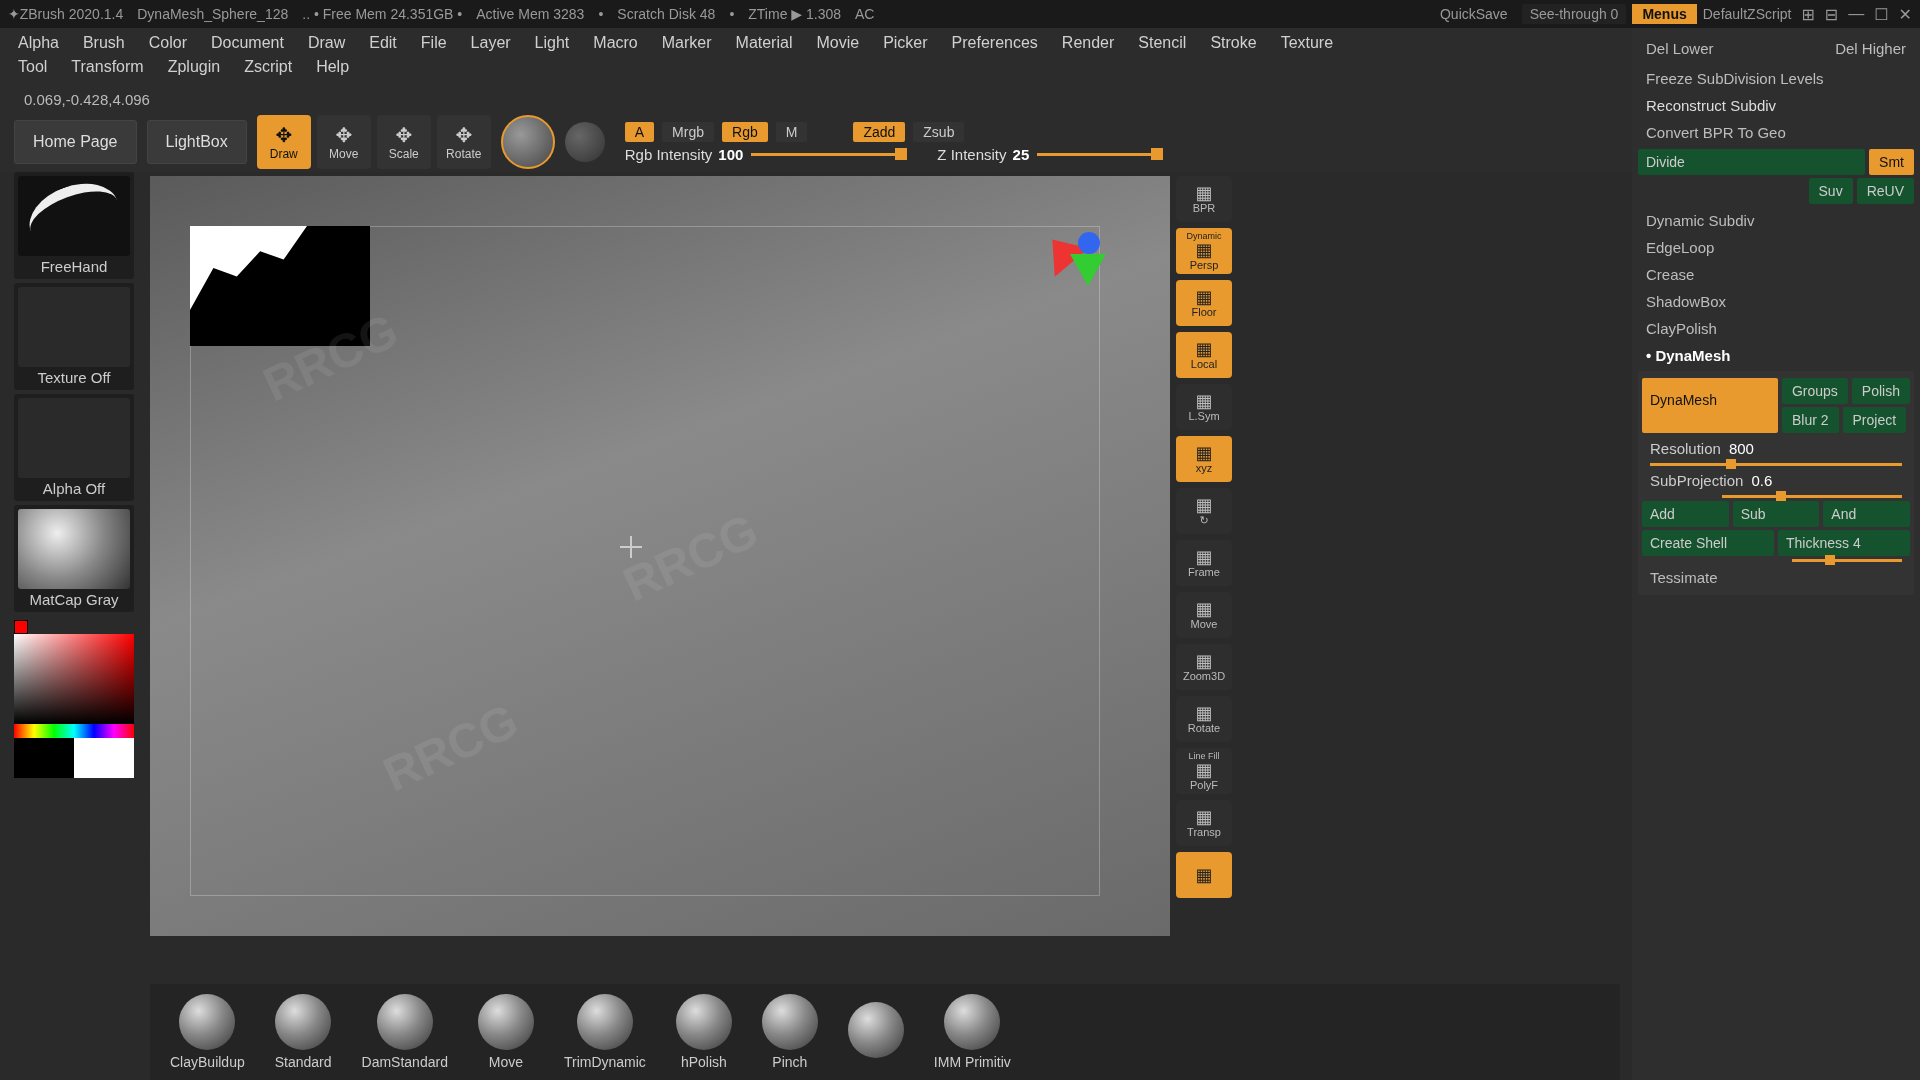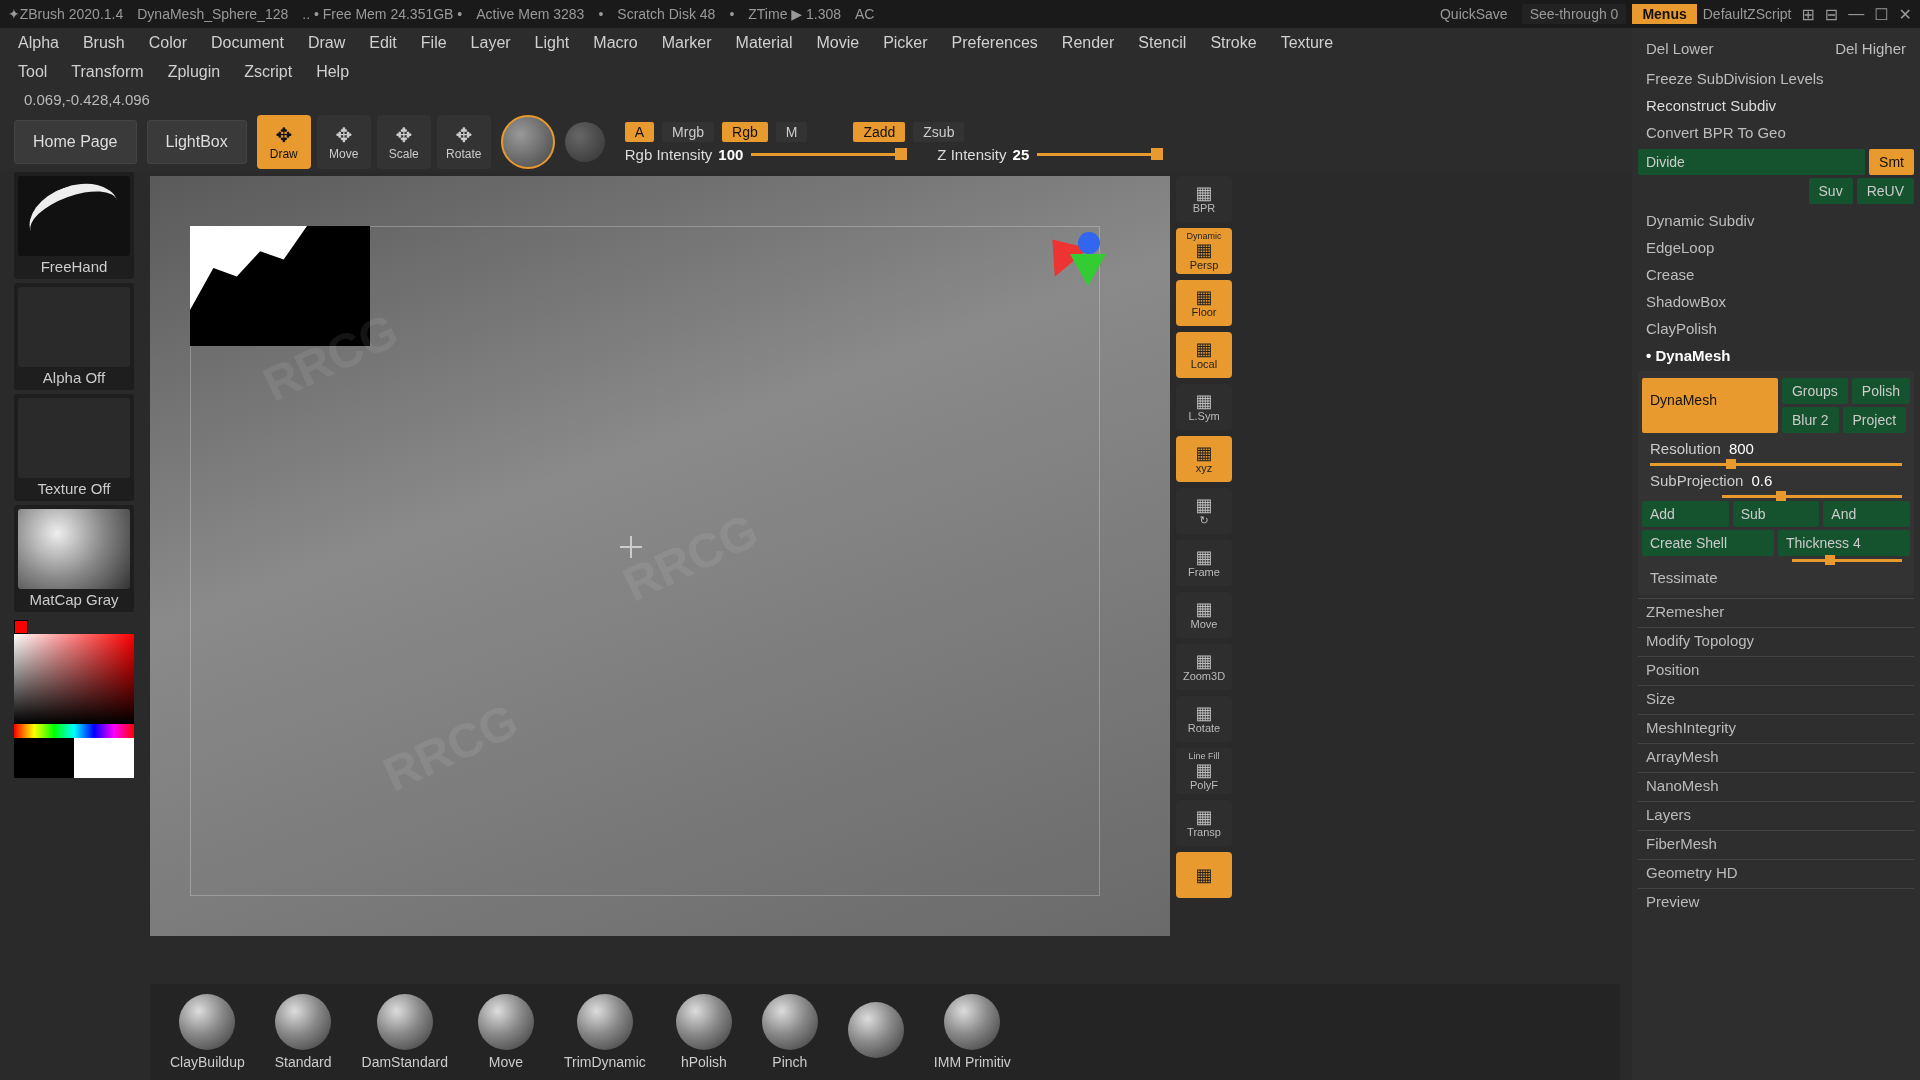--- a/index.html
+++ b/index.html
@@ -11,21 +11,21 @@
 .titlebar .spacer { flex: 1; }
 .titlebar .see-through { background: #222; padding: 2px 8px; border-radius: 2px; margin-right: 6px; }
 .titlebar .menus { background: #e89a2e; color: #111; padding: 2px 10px; font-weight: bold; margin-right: 6px; }
 .titlebar .default-zscript { margin-right: 10px; }
 .titlebar .win-icons { display: flex; gap: 10px; align-items: center; }
 .titlebar .win-icons span { font-size: 16px; cursor: pointer; }
 
 
 .menubar { height: 30px; background: #2c2c2c; display: flex; align-items: center; padding: 0 18px; gap: 24px; font-size: 16px; color: #d0d0d0; }
 .menubar .item { cursor: pointer; }
-.menubar2 { height: 28px; background: #2c2c2c; display: flex; align-items: center; padding: 0 18px; gap: 24px; font-size: 16px; color: #d0d0d0; }
+.menubar2 { height: 28px; background: #2c2c2c; display: flex; padding: 0 18px; gap: 24px; font-size: 16px; color: #d0d0d0; }
 
 
 .coords { height: 26px; background: #2c2c2c; padding: 0 24px; font-size: 15px; color: #bbb; display:flex; align-items:center; }
 
 
 .toprow { height: 60px; background: #2c2c2c; display: flex; align-items: center; padding: 0 14px; gap: 10px; }
 .bigbtn { background: #3a3a3a; border: 1px solid #444; padding: 12px 18px; border-radius: 3px; font-size: 16px; color: #ddd; cursor: pointer; }
 .toolbtn { width: 54px; height: 54px; background: #333; border-radius: 4px; display:flex; flex-direction:column; align-items:center; justify-content:center; font-size:12px; color:#ccc; cursor:pointer; }
 .toolbtn.active { background: #e89a2e; color:#111; }
 .toolbtn .ic { font-size: 20px; }
@@ -224,22 +224,22 @@
           <span>Draw Size</span> 
           <b style="color:#fff">33</b>
         </span>
       <div class="slider-track" style="flex-basis:auto;width:90px;"></div>
     </div>
   </div>
 </div>
 
 <div class="leftpal">
   <div class="pal-item"><div class="thumb freehand"></div><span>FreeHand</span></div>
+  <div class="pal-item"><div class="thumb tex-off"></div><span>Texture Off</span></div>
   <div class="pal-item"><div class="thumb alpha-off"></div><span>Alpha Off</span></div>
-  <div class="pal-item"><div class="thumb tex-off"></div><span>Texture Off</span></div>
   <div class="pal-item"><div class="thumb mat"></div><span>MatCap Gray</span></div>
   <div class="colorbox">
     <div style="width:14px;height:14px;background:#f00;border:1px solid #000"></div>
     <div class="cp-body"></div>
     <div class="cp-strip"></div>
     <div class="cp-sw">
         <div style="background:#000"></div>
         <div style="background:#fff"></div>
       </div>
   </div>
@@ -371,33 +371,20 @@
       <div class="rp-cell">And</div>
     </div>
     <div class="rp-row">
       <div class="rp-cell">Create Shell</div>
       <div class="rp-cell"><span>Thickness</span> <span class="val">4</span></div>
     </div>
     <div class="orange-slider" style="margin-left:150px"></div>
     <div class="rp-item">Tessimate</div>
   </div>
 
-  <div id="rp-sections">
-      <div class="rp-section">ZRemesher</div>
-      <div class="rp-section">Modify Topology</div>
-      <div class="rp-section">Position</div>
-      <div class="rp-section">Size</div>
-      <div class="rp-section">MeshIntegrity</div>
-      <div class="rp-section">ArrayMesh</div>
-      <div class="rp-section">NanoMesh</div>
-      <div class="rp-section">Layers</div>
-      <div class="rp-section">FiberMesh</div>
-      <div class="rp-section">Geometry HD</div>
-      <div class="rp-section">Preview</div>
-    </div>
 </div>
 
 <div class="brushtray" id="brushtray">
     <div class="brush">
       <div class="ball"></div>
       <div class="lbl">ClayBuildup</div>
     </div>
     <div class="brush">
       <div class="ball"></div>
       <div class="lbl">Standard</div>

